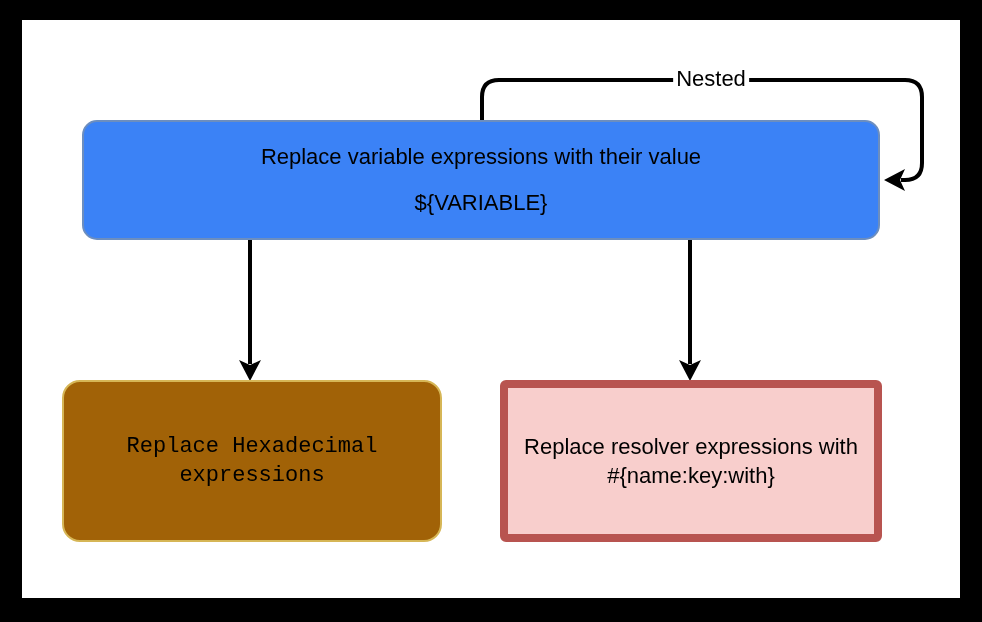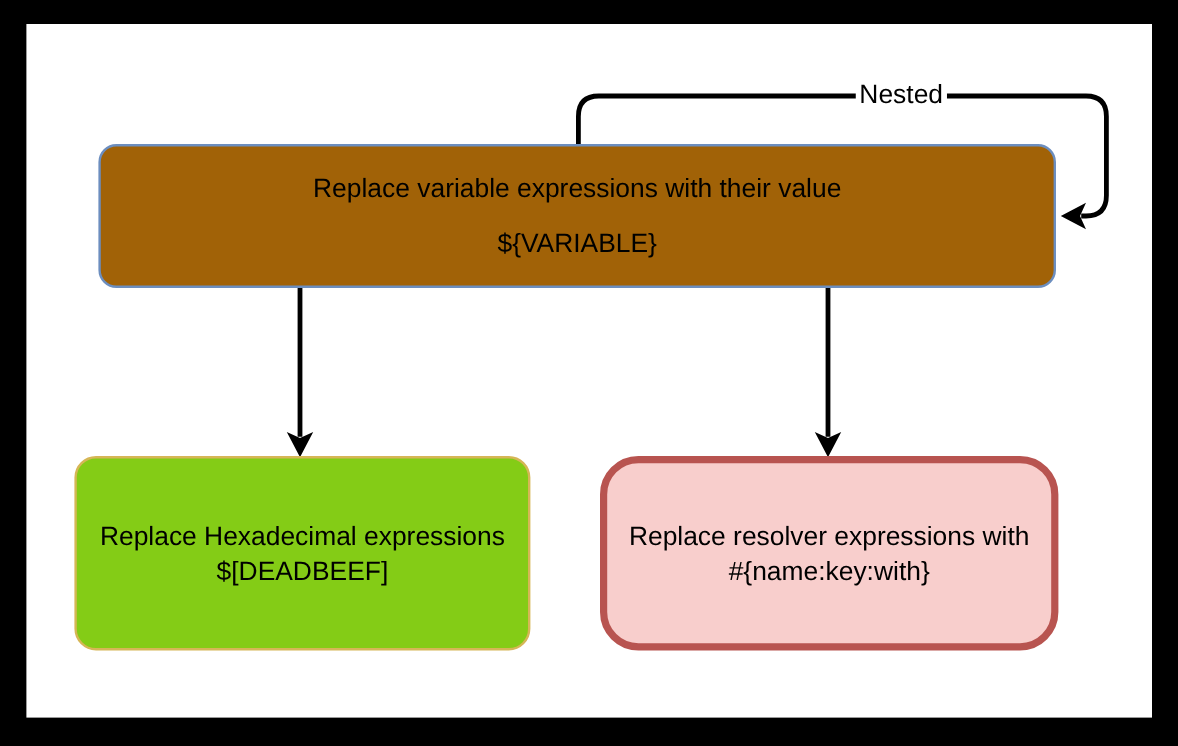--- a/index.html
+++ b/index.html
@@ -37,25 +37,25 @@
     left: 82px; top: 120px; width: 798px; height: 120px;
     background: #dae8fc; border: 2px solid #6c8ebf; border-radius: 15px;
     line-height: 30px;
   }
   .node-hexadecimal {
     left: 62px; top: 380px; width: 380px; height: 162px;
     background: #fff2cc; border: 2px solid #d6b656; border-radius: 18px;
   }
   .node-resolver {
     left: 500px; top: 380px; width: 382px; height: 162px;
-    background: #f8cecc; border: 6px solid #ef4444; border-radius: 32px;
+    background: #f8cecc; border: 8px solid #ef4444; border-radius: 6px;
   }
   .edge-label {
     position: absolute;
-    left: 751px; top: 79px;
+    left: 711px; top: 79px;
     transform: translate(-50%, -50%);
     background: #ffffff;
     padding: 0 3px;
     font-size: 22px;
     color: #000000;
     z-index: 3;
     white-space: nowrap;
   }
 </style>
 </head>
@@ -70,26 +70,25 @@
 
   <path class="edge" d="M 250 240 L 250 364"></path>
   <polygon class="head" points="250,381 239,360 250,365 261,360"></polygon>
 
   <path class="edge" d="M 690 240 L 690 364"></path>
   <polygon class="head" points="690,381 679,360 690,365 701,360"></polygon>
 </svg>
 
 <div class="edge-label" style="background: rgb(255, 255, 255);">Nested</div>
 
-<div class="node node-variable" style="background-color: #a16207; border-color: rgb(108, 142, 191); gap: 16px;">
+<div class="node node-variable" style="background-color: #3b82f6; border-color: rgb(108, 142, 191); gap: 16px;">
   <div>Replace variable expressions with their value</div>
   <div>${VARIABLE}</div>
 </div>
 
-<div class="node node-hexadecimal" style="background-color: #84cc16; border-color: rgb(214, 182, 86);">
+<div class="node node-hexadecimal" style="background-color: #a16207; border-color: rgb(214, 182, 86); font-family: Liberation Mono, monospace;">
   <div>Replace Hexadecimal expressions</div>
-  <div>$[DEADBEEF]</div>
 </div>
 
 <div class="node node-resolver" style="background-color: rgb(248, 206, 204); border-color: rgb(184, 84, 80);">
   <div>Replace resolver expressions with</div>
   <div>#{name:key:with}</div>
 </div>
 
 </body></html>

